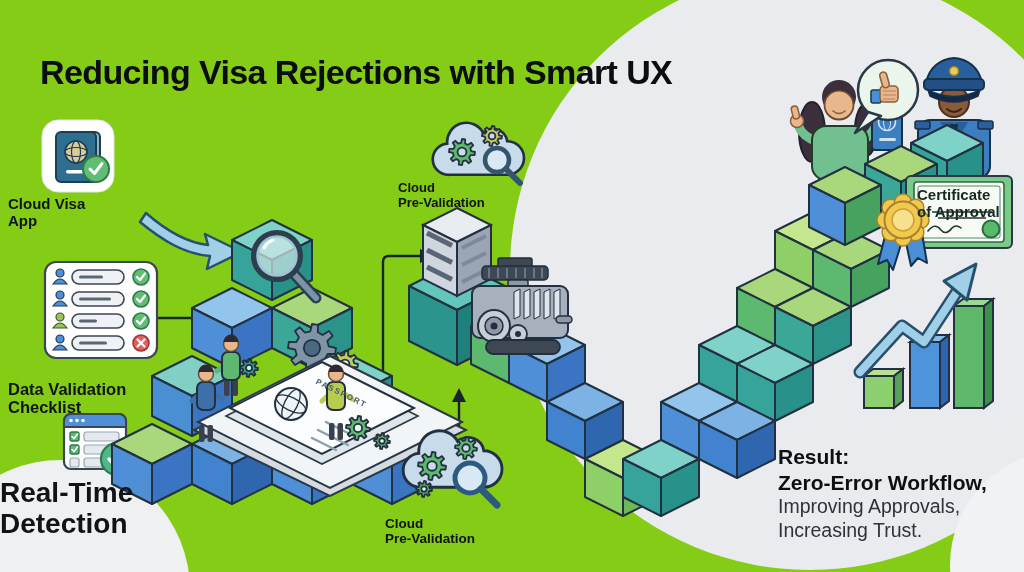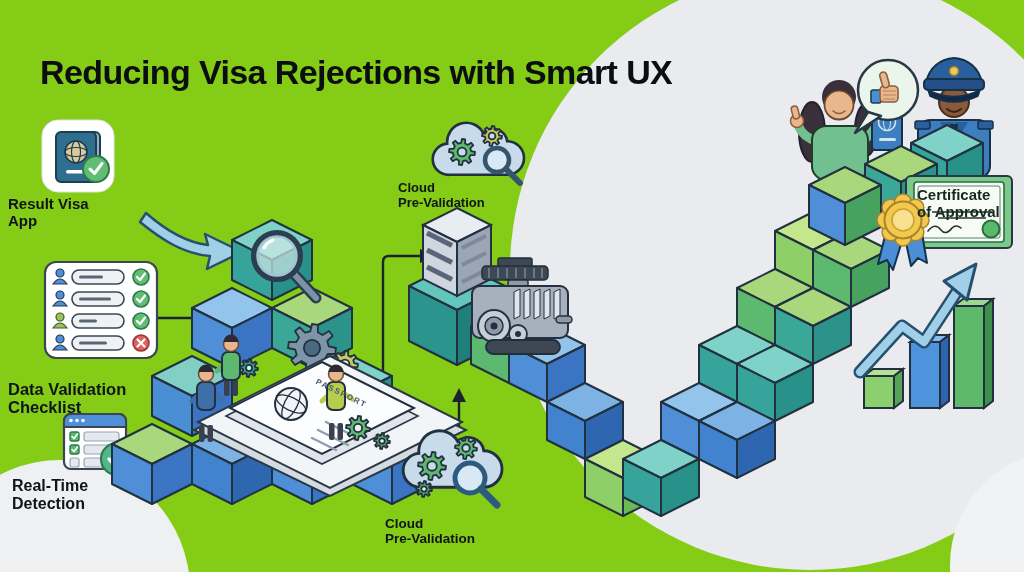--- a/index.html
+++ b/index.html
@@ -5,21 +5,21 @@
   html,body{margin:0;padding:0;background:#d8dadd;}
   .canvas{position:relative;width:1024px;height:572px;overflow:hidden;
           background:#84cc16;font-family:"Liberation Sans",sans-serif;}
   svg.art{position:absolute;left:0;top:0;}
   .ttl{position:absolute;left:40px;top:30px;width:760px;font-size:34px;font-weight:700;
        letter-spacing:-0.6px;color:#0b0d10;}
   .lbl{position:absolute;font-weight:700;color:#101418;text-align:left;
        white-space:pre-line;line-height:1.12;}
   .lbl-visa{left:8px;top:196px;width:140px;font-size:15px;}
   .lbl-check{left:8px;top:380px;width:186px;font-size:16.5px;}
-  .lbl-rt{left:12px;top:477px;width:190px;font-size:16px;}
+  .lbl-rt{left:0;top:477px;width:190px;font-size:28px;}
   .lbl-cloud-top{left:398px;top:181px;width:140px;font-size:13px;}
   .lbl-cloud-bot{left:385px;top:516px;width:140px;font-size:13.5px;}
   .lbl-cert{left:917px;top:186px;width:86px;font-size:15px;line-height:1.15;color:#16281c;}
   .lbl-passport{left:318px;top:378px;width:84px;font-size:8px;font-weight:700;
        letter-spacing:1.5px;color:#49596a;transform:rotate(26deg);transform-origin:left top;
        text-align:left;white-space:nowrap;}
   .result{position:absolute;left:778px;top:444px;width:242px;text-align:left;line-height:1.22;}
   .result .r1,.result .r2{font-size:21px;font-weight:700;color:#0d0f12;}
   .result .r3,.result .r4{font-size:19.5px;font-weight:400;color:#2e3338;}
 </style>
@@ -491,27 +491,33 @@
             <polygon points="432.0,489.0 431.7,491.0 429.3,490.9 428.3,492.5 429.7,494.7 428.1,495.9 426.3,494.1 424.6,494.6 424.0,497.0 422.0,496.7 422.1,494.3 420.5,493.3 418.3,494.7 417.1,493.1 418.9,491.3 418.4,489.6 416.0,489.0 416.3,487.0 418.7,487.1 419.7,485.5 418.3,483.3 419.9,482.1 421.7,483.9 423.4,483.4 424.0,481.0 426.0,481.3 425.9,483.7 427.5,484.7 429.7,483.3 430.9,484.9 429.1,486.7 429.6,488.4" fill="#5cb96f" stroke="#243040" stroke-width="1.8" stroke-linejoin="round"></polygon>
             <circle cx="424" cy="489" r="2.72" fill="#eaf4ec" stroke="#243040" stroke-width="1.8"></circle>
           </g>
         </g>
     <circle cx="470" cy="478" r="15" fill="#d8e8f4" stroke="#2d5a7e" stroke-width="5"></circle>
     <line x1="481" y1="489" x2="497" y2="505" stroke="#2d5a7e" stroke-width="7" stroke-linecap="round"></line>
   </g>
 </svg>
 
 <h1 class="ttl">Reducing Visa Rejections with Smart UX</h1>
-<div class="lbl lbl-visa">Result Visa
+<div class="lbl lbl-visa">Cloud Visa
 App</div>
 <div class="lbl lbl-check">Data Validation
 Checklist</div>
 <div class="lbl lbl-rt">Real-Time
 Detection</div>
 <div class="lbl lbl-cloud-top">Cloud
 Pre-Validation</div>
 <div class="lbl lbl-cloud-bot">Cloud
 Pre-Validation</div>
 <div class="lbl lbl-cert">Certificate
 of Approval</div>
 <div class="lbl lbl-passport">PASSPORT</div>
-
+<div class="result">
+  <div class="r1">Result:</div>
+  <div class="r2">Zero-Error Workflow,</div>
+  <div class="r3">Improving Approvals,</div>
+  <div class="r4">Increasing Trust.</div>
 </div>
 
+</div>
+
 </body></html>

